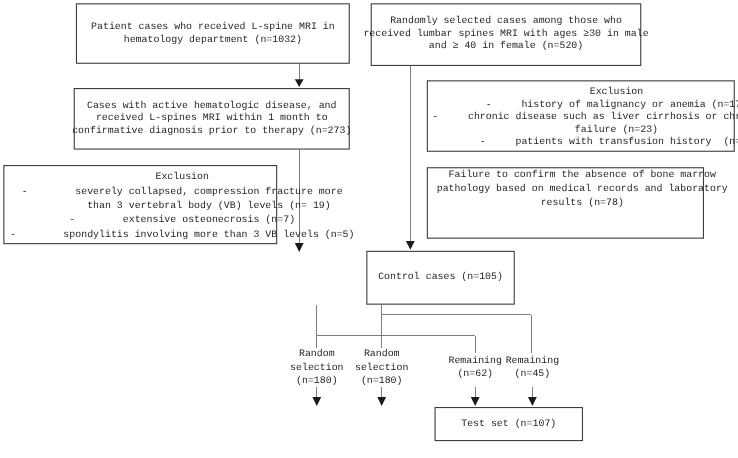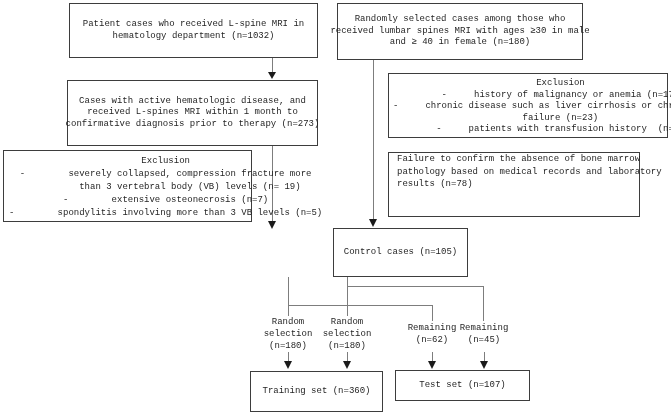--- a/index.html
+++ b/index.html
@@ -16,27 +16,27 @@
   .box .txt{white-space:pre;text-align:center;line-height:11.5px;}
   .box.leftalign{justify-content:flex-start;align-items:flex-start;}
   .box.leftalign .txt{text-align:center;}
   .blabel{
     position:absolute;text-align:center;line-height:12px;white-space:pre;
     pointer-events:none;
   }
   
   #b-patient  {left:69px; top:3px;  width:249px;height:55px;}
   #b-random   {left:337px;top:3px;  width:246px;height:57px;}
-  #b-hema     {left:67px; top:80px; width:251px;height:66px;}
+  #b-hema     {left:67px; top:80px; width:251px;height:56px;}
   #b-exclright{left:388px;top:73px; width:280px;height:65px;padding:4px 4px;}
   #b-exclright .txt{line-height:11.6px;}
   #b-exclleft {left:3px;  top:150px;width:249px;height:72px;padding:4px 5px;}
   #b-exclleft .txt{line-height:13px;}
   #b-failure  {left:388px;top:152px;width:252px;height:65px;padding:0 8px;}
-  #b-failure .txt{text-align:left;line-height:12.5px;}
+  #b-failure .txt{text-align:center;line-height:12.5px;}
   #b-diseased {left:183px;top:230px;width:137px;height:47px;}
   #b-control  {left:333px;top:228px;width:135px;height:49px;}
   #b-training {left:250px;top:371px;width:133px;height:41px;}
   #b-test     {left:395px;top:370px;width:135px;height:31px;}
   
   #l-rs1  {left:250px;top:316px;width:76px;}
   #l-rs2  {left:309px;top:316px;width:76px;}
   #l-rem62{left:394px;top:322px;width:76px;}
   #l-rem45{left:446px;top:322px;width:76px;}
   .cline{stroke:#7d7d7d;stroke-width:1;fill:none;shape-rendering:crispEdges;}
@@ -90,21 +90,21 @@
   </svg>
 
   <div class="box" id="b-patient">
     <div class="txt">Patient cases who received L-spine MRI in
 hematology department (n=1032)</div>
   </div>
 
   <div class="box" id="b-random">
     <div class="txt">Randomly selected cases among those who
 received lumbar spines MRI with ages ≥30 in male
-and ≥ 40 in female (n=180)</div>
+and ≥ 40 in female (n=520)</div>
   </div>
 
   <div class="box" id="b-hema">
     <div class="txt">Cases with active hematologic disease, and
 received L-spines MRI within 1 month to
 confirmative diagnosis prior to therapy (n=273)</div>
   </div>
 
   <div class="box leftalign" id="b-exclright">
     <div class="txt">Exclusion
@@ -137,21 +137,18 @@
 selection
 (n=180)</div>
   <div class="blabel" id="l-rs2">Random
 selection
 (n=180)</div>
   <div class="blabel" id="l-rem62">Remaining
 (n=62)</div>
   <div class="blabel" id="l-rem45">Remaining
 (n=45)</div>
 
-  <div class="box" id="b-training">
-    <div class="txt">Training set (n=360)</div>
-  </div>
 
   <div class="box" id="b-test">
     <div class="txt">Test set (n=107)</div>
   </div>
 
 </div>
 
 </body></html>

